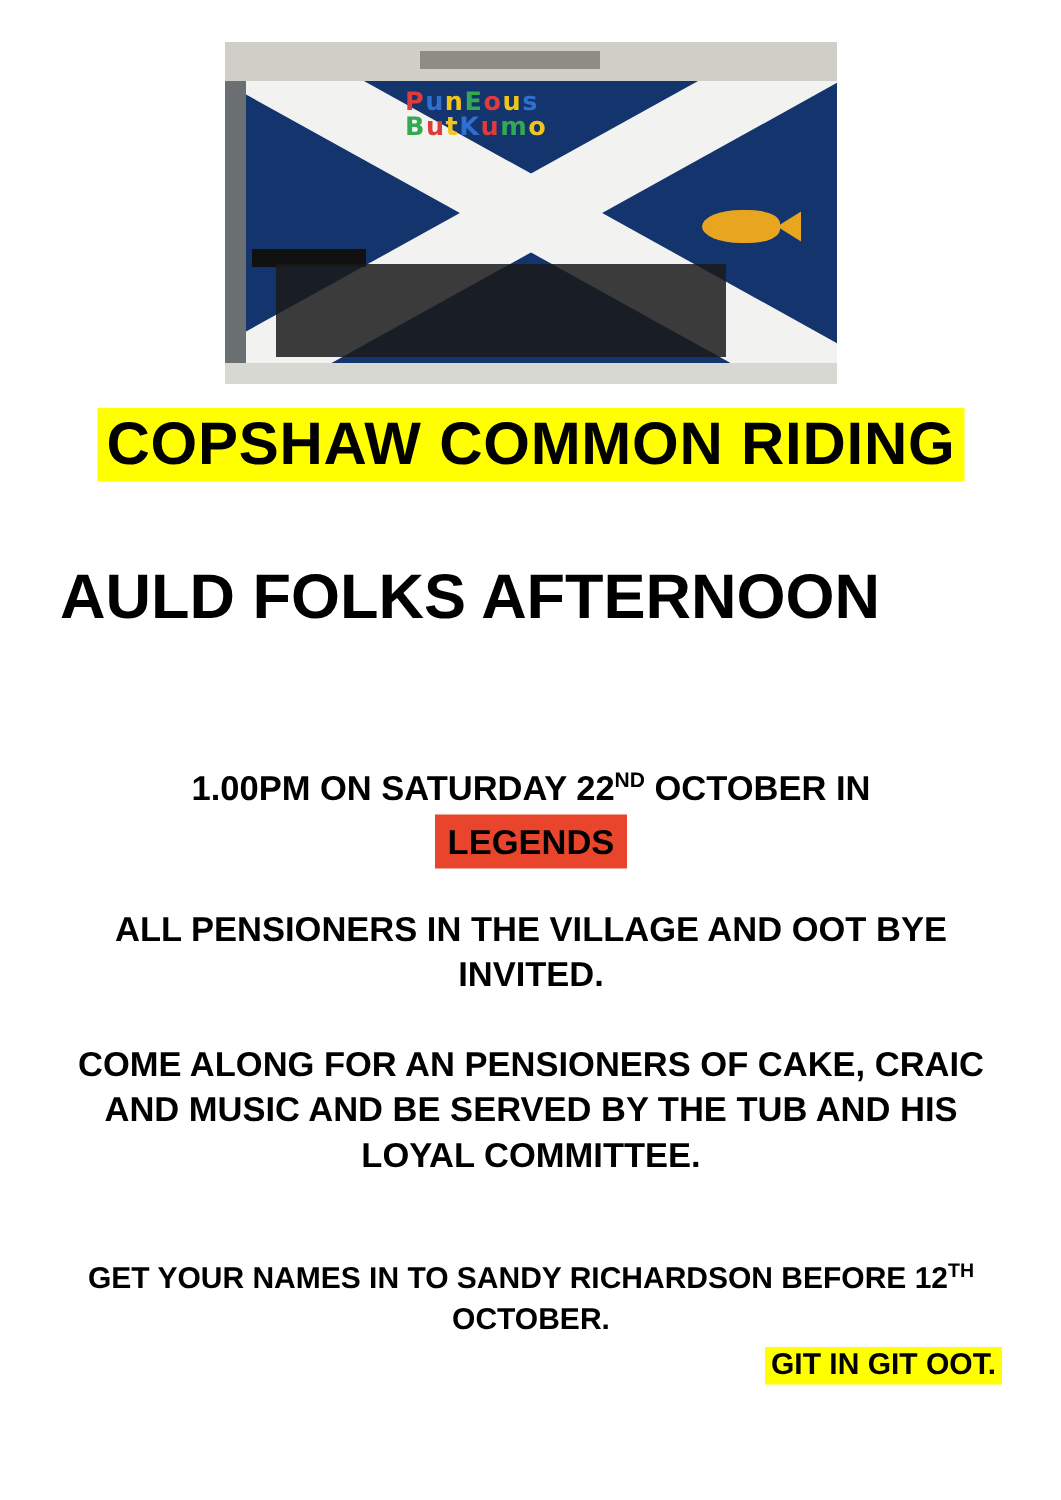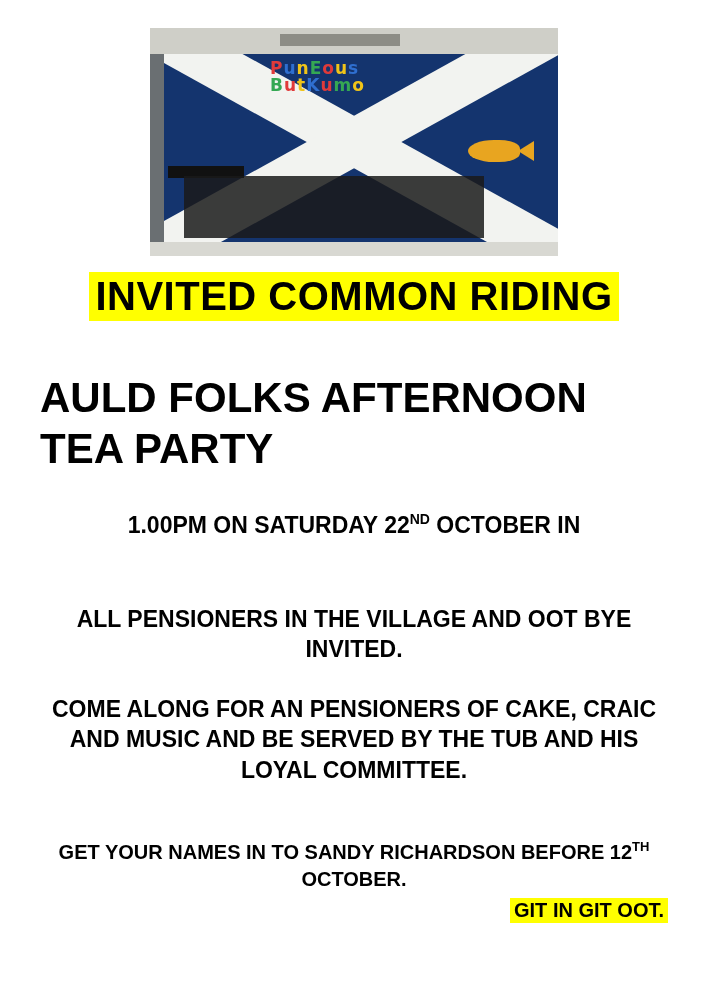--- a/index.html
+++ b/index.html
@@ -211,31 +211,31 @@
       <div class="fish"></div>
       <div class="letters">
         <span style="color:#e03a3a">P</span><span style="color:#2f6fd0">u</span><span style="color:#f0c419">n</span><span style="color:#35a853">E</span><span style="color:#e03a3a">o</span><span style="color:#f0c419">u</span><span style="color:#2f6fd0">s</span>
         <br>
         <span style="color:#35a853">B</span><span style="color:#e03a3a">u</span><span style="color:#f0c419">t</span><span style="color:#2f6fd0">K</span><span style="color:#e03a3a">u</span><span style="color:#35a853">m</span><span style="color:#f0c419">o</span>
       </div>
     </div>
   </div>
 
   <div class="title-band">
-    <span class="hl">INVITED COMMON RIDING</span>
+    <span class="hl">COPSHAW COMMON RIDING</span>
   </div>
 
   <div class="headline">
     <div>AULD FOLKS AFTERNOON</div>
-    <div>TEA PARTY</div>
   </div>
 
   <div class="when">
     <span>1.00PM ON SATURDAY 22</span><sup>ND</sup><span> OCTOBER IN</span>
     <br>
+    <span class="venue-hl">LEGENDS</span>
   </div>
 
   <div class="para p1">ALL PENSIONERS IN THE VILLAGE AND OOT BYE INVITED.</div>
 
   <div class="para p2">COME ALONG FOR AN PENSIONERS OF CAKE, CRAIC AND MUSIC AND BE SERVED BY THE TUB AND HIS LOYAL COMMITTEE.</div>
 
   <div class="para p3">
     <span>GET YOUR NAMES IN TO SANDY RICHARDSON BEFORE 12</span><sup>TH</sup><span> OCTOBER.</span>
   </div>
 

